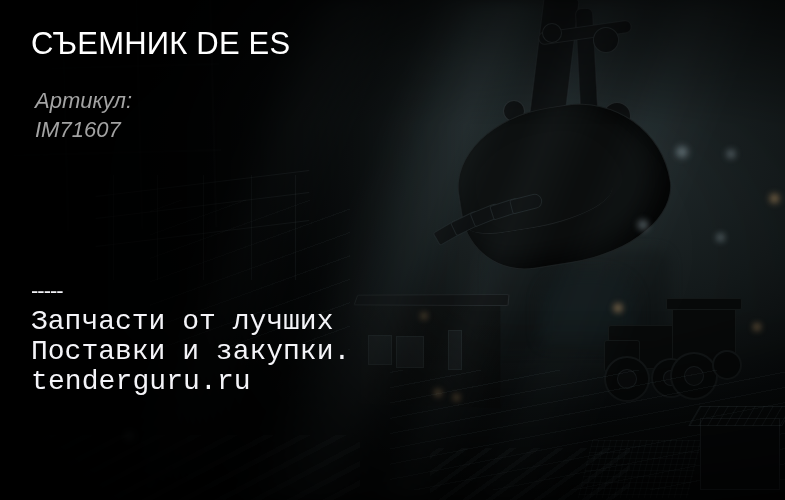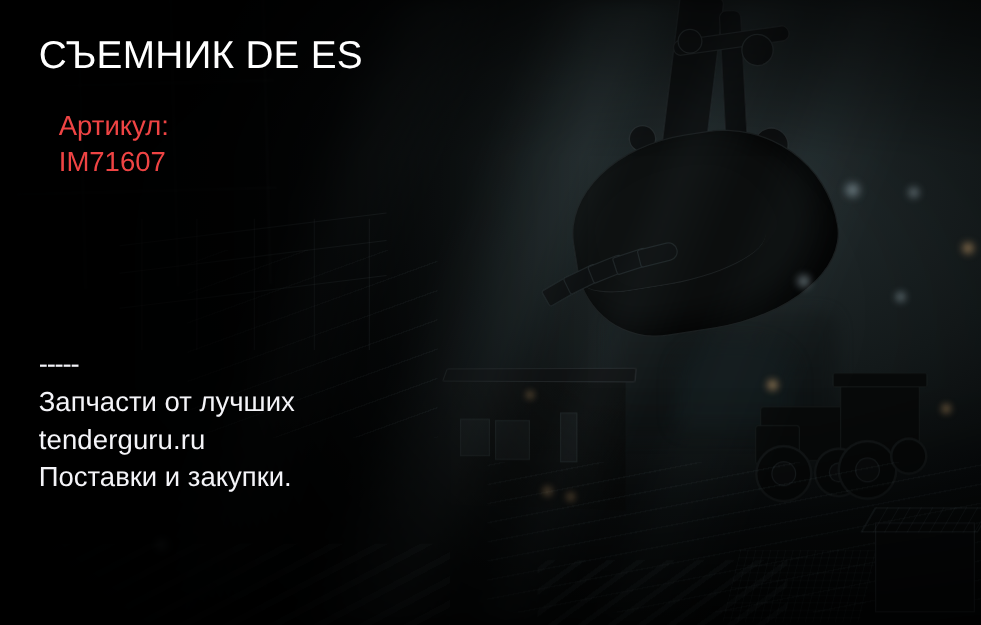--- a/index.html
+++ b/index.html
@@ -341,46 +341,48 @@
     top: 26px;
     left: 0;
     font-size: 31px;
     line-height: 36px;
     color: #ffffff;
     letter-spacing: .2px;
     white-space: nowrap;
   }
   .field {
     position: absolute;
-    left: 16px;
+    left: 4px;
     font-size: 22px;
     line-height: 29px;
-    color: #ef4444;
+    color: #a3a3a3;
     white-space: nowrap;
+    font-style: italic;
   }
   .field.articul { top: 86px; }
   .field.maker   { top: 176px; }
   .field .val { display: block; }
 
   .divider {
     position: absolute;
     left: 0;
     top: 276px;
     font-size: 22px;
     line-height: 29px;
     color: #f2f2f7;
     letter-spacing: -1px;
   }
   .promo {
     position: absolute;
     left: 0;
     top: 307px;
-    font-size: 22px;
+    font-size: 28px;
     line-height: 30px;
     color: #f4f4f8;
+    font-family: Liberation Mono, monospace;
   }
   .promo .ln { display: block; white-space: nowrap; }
   .promo .site { letter-spacing: .1px; }
 </style>
 </head>
 <body>
 
 <div id="card">
 
   <div class="bg-layer bg-base"></div>
@@ -471,18 +473,18 @@
       <span class="val">IM71607</span>
     </div>
 
     <div class="field maker">
     </div>
 
     <div class="divider">-----</div>
 
     <div class="promo">
       <span class="ln">Запчасти от лучших</span>
+      <span class="ln">Поставки и закупки.</span>
       <span class="ln site">tenderguru.ru</span>
-      <span class="ln">Поставки и закупки.</span>
     </div>
 
   </div>
 </div>
 
 </body></html>

